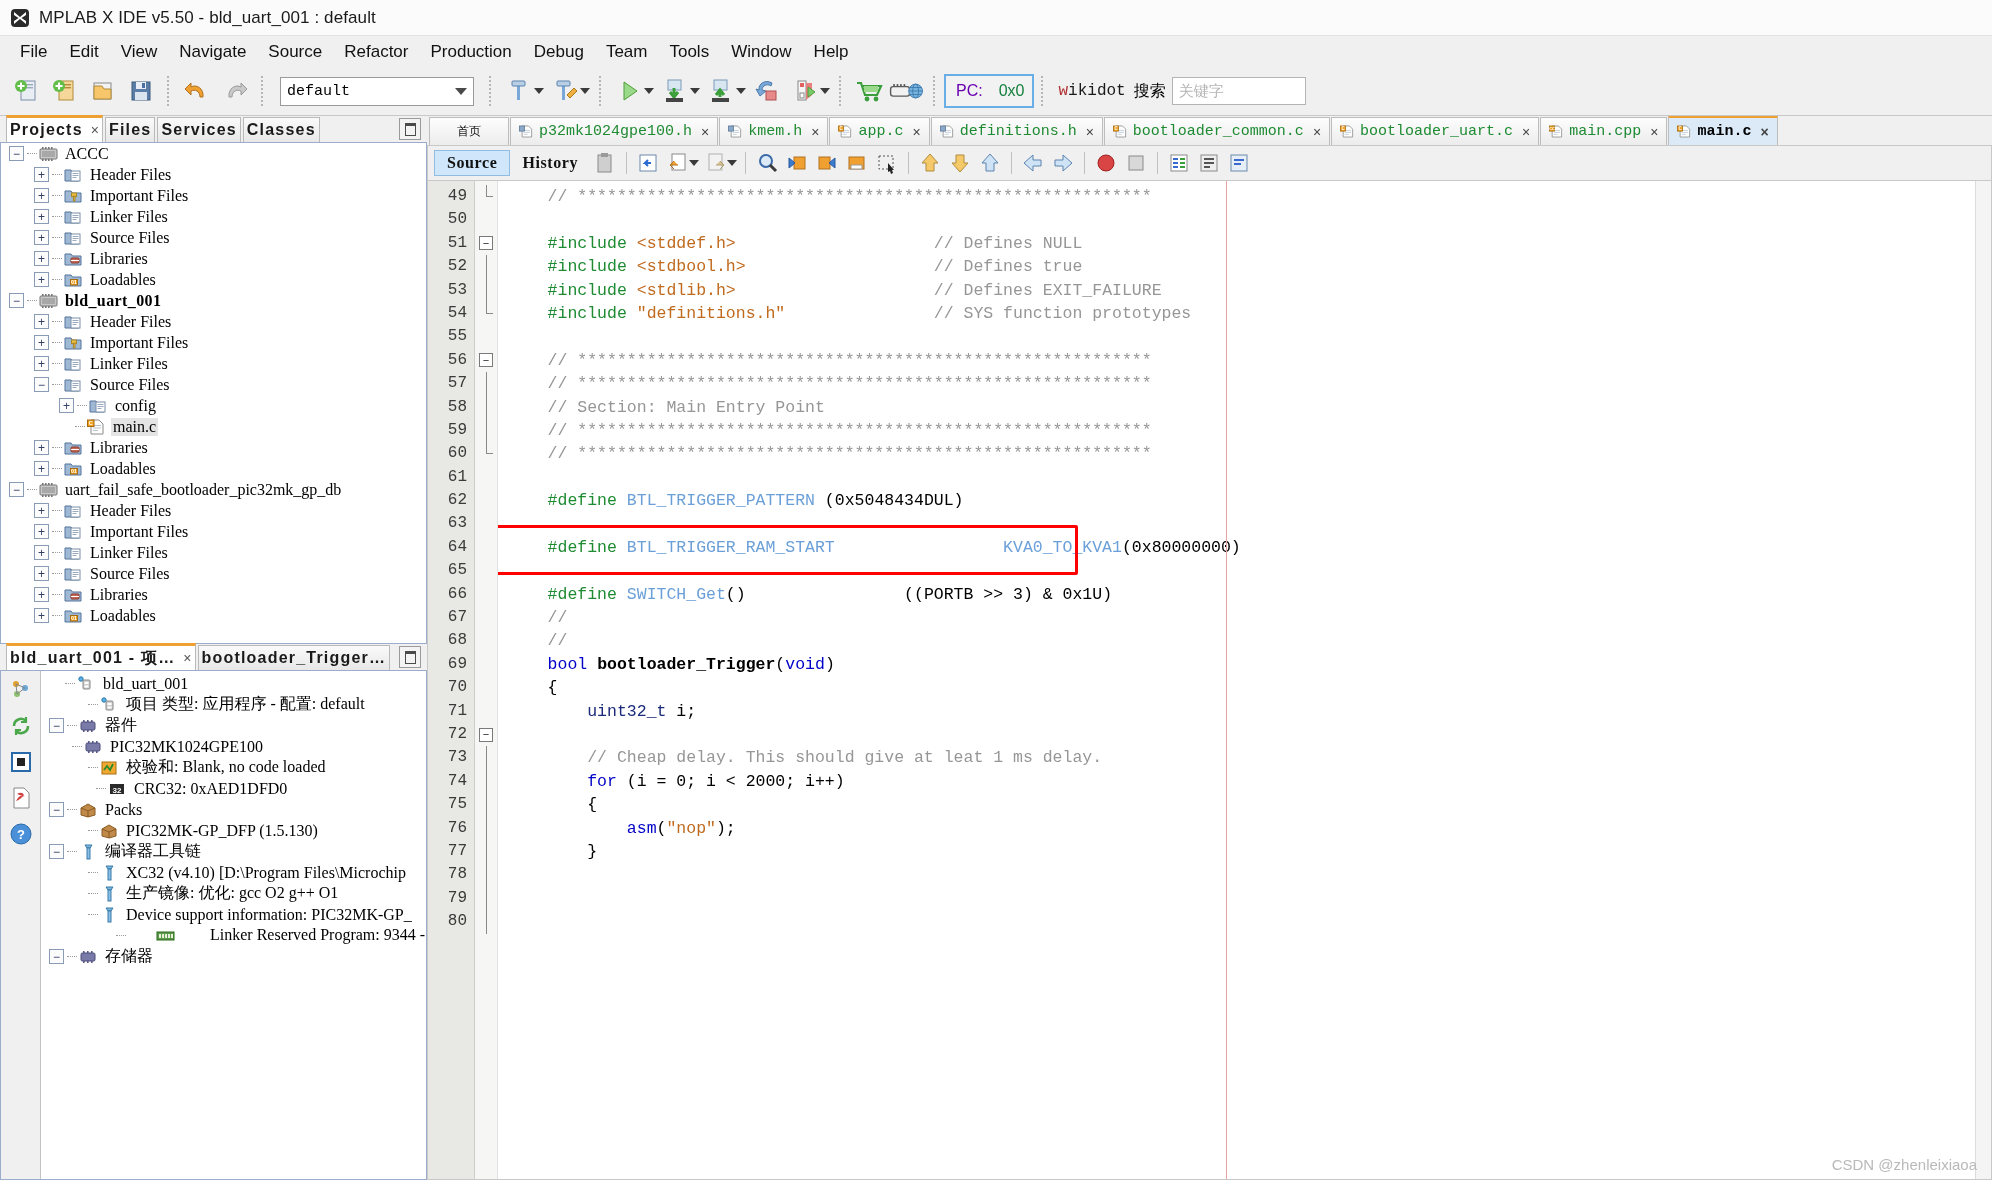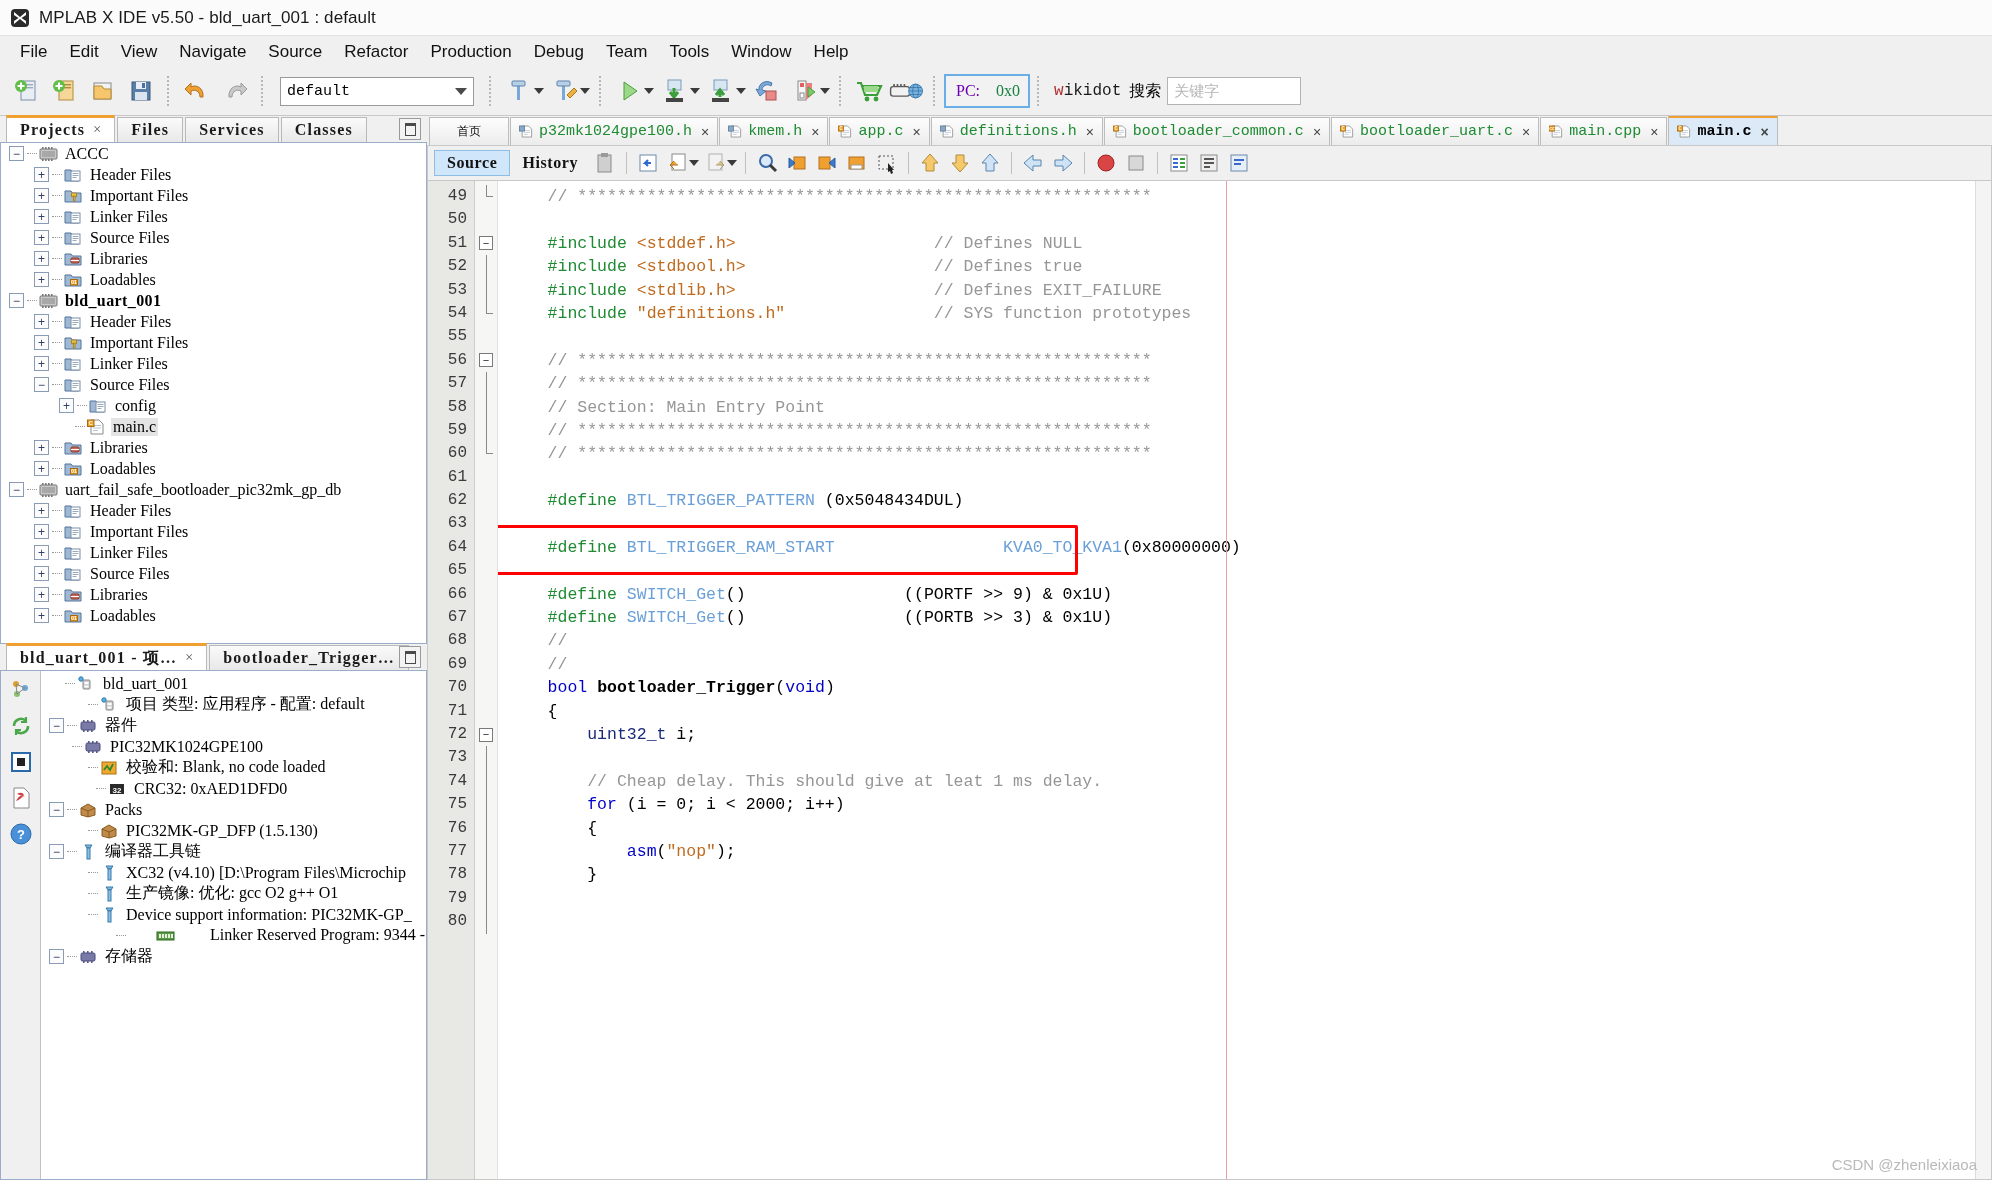--- a/index.html
+++ b/index.html
@@ -23,38 +23,38 @@
   .menubar .mi{font-family:"Liberation Sans",sans-serif;font-size:17px;color:#111;padding:2px 11px;cursor:default;}
 
   
   .toolbar{height:48px;background:#f0f0f0;display:flex;align-items:center;padding-left:8px;border-bottom:1px solid #c8c8c8;flex:none;gap:0;}
   .tbtn{width:38px;height:40px;display:flex;align-items:center;justify-content:center;position:relative;}
   .tsep{width:2px;height:30px;margin:0 7px;border-left:2px dotted #b6b6b6;}
   .caret{width:0;height:0;border-left:5px solid transparent;border-right:5px solid transparent;border-top:6px solid #3a3a3a;margin-left:-4px;margin-right:2px;}
   .cfgsel{width:180px;height:27px;background:#fff;border:1px solid #9a9a9a;display:flex;align-items:center;padding:0 6px;margin:0 8px;font-family:"Liberation Mono",monospace;font-size:15px;}
   .cfgsel .v{flex:1;}
   .cfgsel .ar{width:0;height:0;border-left:6px solid transparent;border-right:6px solid transparent;border-top:7px solid #4a4a4a;}
-  .pcbox{border:2px solid #6aaee8;background:#f2f2f2;height:30px;display:flex;align-items:center;padding:0 8px;font-family:Liberation Serif, serif;font-size:16px;}
+  .pcbox{border:2px solid #6aaee8;background:#f2f2f2;height:30px;display:flex;align-items:center;padding:0 8px;font-family:Liberation Sans, sans-serif;font-size:16px;}
   .pcbox .lbl{color:#6a00b0;}
   .pcbox .val{color:#15803d;margin-left:14px;}
   .wiki{font-family:"Liberation Mono",monospace;font-size:16px;margin:0 8px 0 6px;}
   .wiki .w1{color:#b03030;}.wiki .w2{color:#1a1a1a;}
   .srchcn{font-family:"Liberation Sans",sans-serif;font-size:16px;margin-right:6px;}
   .srchinput{width:120px;height:26px;background:#fff;border:1px solid #b4b4b4;display:flex;align-items:center;padding:0 6px;color:#b5b5b5;font-family:"Liberation Sans",sans-serif;font-size:15px;}
 
   
   .main{flex:1;display:flex;min-height:0;background:#f0f0f0;}
   .leftcol{width:427px;display:flex;flex-direction:column;flex:none;background:#f0f0f0;}
   .rightcol{flex:1;display:flex;flex-direction:column;min-width:0;background:#f0f0f0;}
 
   
   .panel{display:flex;flex-direction:column;min-height:0;}
   .tabstrip{height:26px;display:flex;align-items:flex-end;background:#f0f0f0;padding-left:6px;flex:none;position:relative;}
-  .ptab{height:24px;display:flex;align-items:center;padding:0 13px;background:linear-gradient(#fafafa,#e8e8e8);border:1px solid #b9b9b9;border-bottom:none;margin-right:2px;
-        font-family:Liberation Serif, serif;font-weight:bold;font-size:16px;color:#1a1a1a;letter-spacing:1.2px;}
+  .ptab{height:24px;display:flex;align-items:center;padding:0 3px;background:linear-gradient(#fafafa,#e8e8e8);border:1px solid #b9b9b9;border-bottom:none;margin-right:2px;
+        font-family:Liberation Sans, sans-serif;font-weight:bold;font-size:16px;color:#1a1a1a;letter-spacing:1.2px;}
   .ptab.act{background:#fff;border-top:3px solid #f0a030;padding-top:0;}
   .ptab .x{margin-left:8px;font-weight:normal;font-size:14px;color:#555;letter-spacing:0;}
   .pminbtn{position:absolute;right:6px;bottom:2px;width:20px;height:20px;border:1px solid #9a9a9a;background:#f3f3f3;display:flex;align-items:center;justify-content:center;}
   .pminbtn i{display:block;width:9px;height:9px;border:1px solid #4a4a4a;border-top-width:3px;}
   .ptree{flex:1;background:#fff;border:1px solid #9aaecb;overflow:hidden;position:relative;}
 
   
   .trow{height:21px;display:flex;align-items:center;white-space:nowrap;font-family:"Liberation Serif",serif;font-size:16px;color:#000;position:relative;}
   .trow .tg{width:13px;height:13px;border:1px solid #8a9bb5;background:#fcfcfc;display:flex;align-items:center;justify-content:center;font-size:12px;line-height:1;color:#33406a;flex:none;margin-right:3px;font-family:"Liberation Sans",sans-serif;}
   .trow .tgspace{width:16px;flex:none;}
@@ -1189,21 +1189,20 @@
             <div class="cline"><span class="t">    </span><span class="c">// **********************************************************</span></div>
             <div class="cline"><span class="t">    </span><span class="c">// **********************************************************</span></div>
             <div class="cline"><span class="t">    </span><span class="c">// Section: Main Entry Point</span></div>
             <div class="cline"><span class="t">    </span><span class="c">// **********************************************************</span></div>
             <div class="cline"><span class="t">    </span><span class="c">// **********************************************************</span></div>
             <div class="cline"></div>
             <div class="cline"><span class="t">    </span><span class="k">#define</span><span class="t"> </span><span class="m">BTL_TRIGGER_PATTERN</span><span class="t"> (0x5048434DUL)</span></div>
             <div class="cline"></div>
             <div class="cline"><span class="t">    </span><span class="k">#define</span><span class="t"> </span><span class="m">BTL_TRIGGER_RAM_START</span><span class="t">                 </span><span class="m">KVA0_TO_KVA1</span><span class="t">(0x80000000)</span></div>
             <div class="cline"></div>
-            <div class="cline"><span class="t">    </span><span class="k">#define</span><span class="t"> </span><span class="m">SWITCH_Get</span><span class="t">()</span><span class="t">                </span><span class="t">((PORTF &gt;&gt; 9) &amp; 0x1U)</span></div>
             <div class="cline"><span class="t">    </span><span class="k">#define</span><span class="t"> </span><span class="m">SWITCH_Get</span><span class="t">()</span><span class="t">                </span><span class="t">((PORTB &gt;&gt; 3) &amp; 0x1U)</span></div>
             <div class="cline"><span class="t">    </span><span class="c">//</span></div>
             <div class="cline"><span class="t">    </span><span class="c">//</span></div>
             <div class="cline"><span class="t">    </span><span class="kb">bool</span><span class="t"> </span><span class="fn">bootloader_Trigger</span><span class="t">(</span><span class="kb">void</span><span class="t">)</span></div>
             <div class="cline"><span class="t">    {</span></div>
             <div class="cline"><span class="t">        </span><span class="ty">uint32_t</span><span class="t"> i;</span></div>
             <div class="cline"></div>
             <div class="cline"><span class="t">        </span><span class="c">// Cheap delay. This should give at leat 1 ms delay.</span></div>
             <div class="cline"><span class="t">        </span><span class="kb">for</span><span class="t"> (i = 0; i &lt; 2000; i++)</span></div>
             <div class="cline"><span class="t">        {</span></div>

